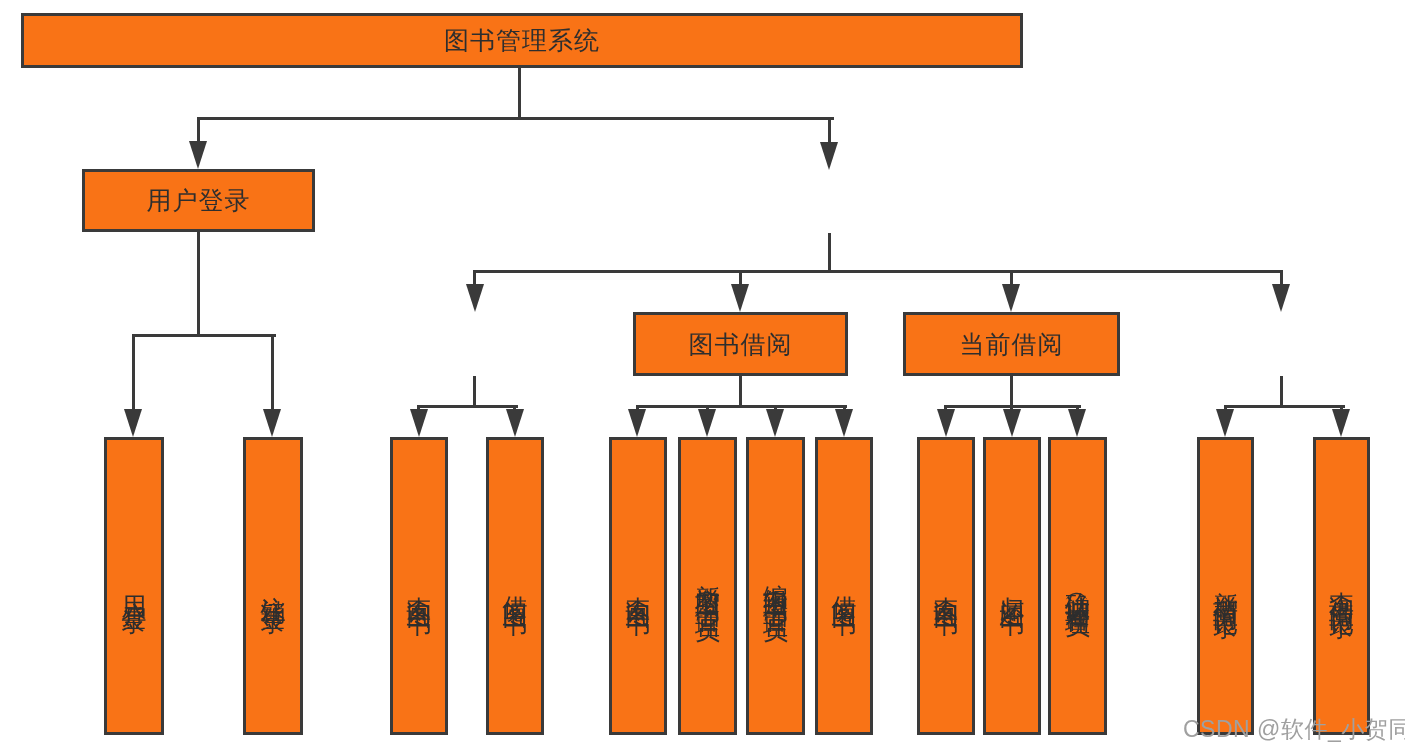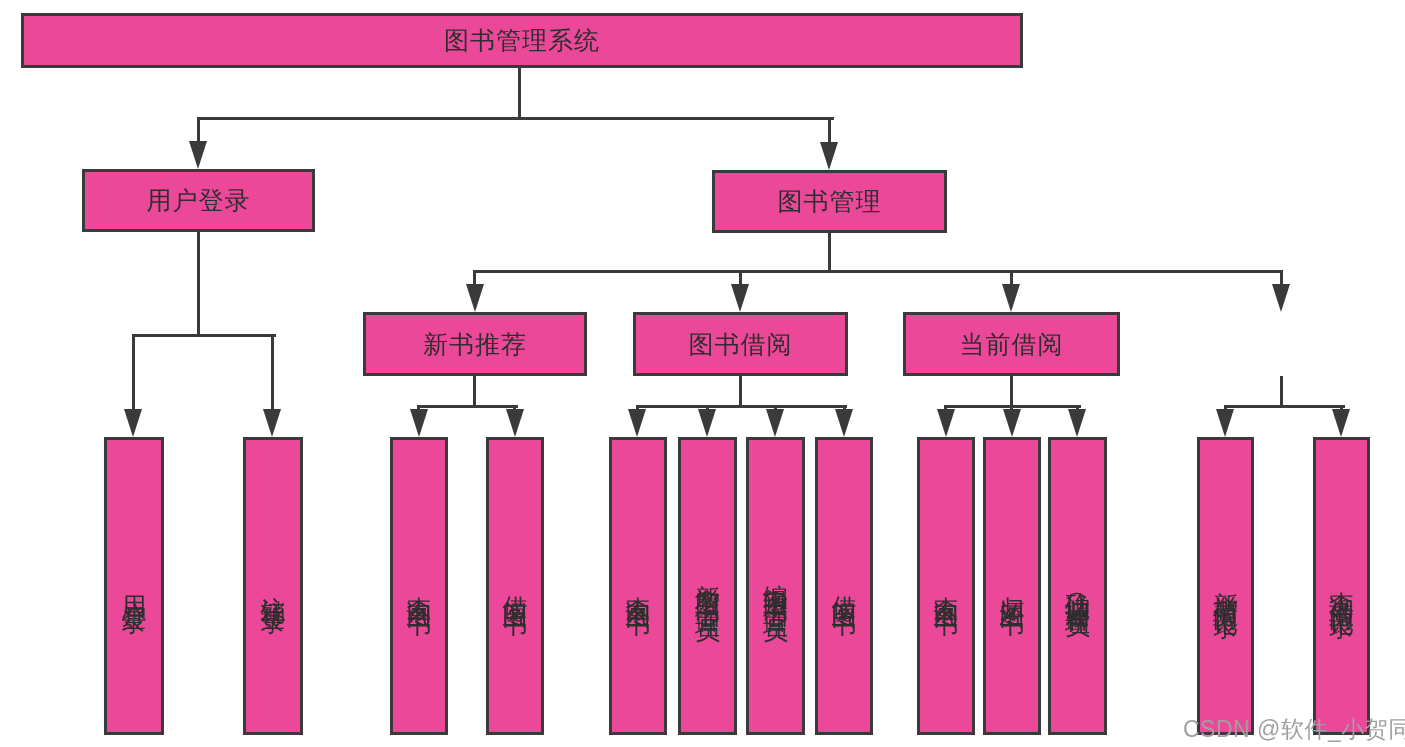--- a/index.html
+++ b/index.html
@@ -1,21 +1,21 @@
 <!DOCTYPE html>
 <html><head>
 <meta charset="utf-8">
 <style>
   html,body{margin:0;padding:0;background:#ffffff;}
   #stage{
     position:relative;width:1405px;height:747px;background:#ffffff;overflow:hidden;
     font-family:"Liberation Sans", sans-serif;color:#2e2e2e;
   }
   .node{
-    position:absolute;box-sizing:border-box;border:3px solid #3a3a3a;background:#ec4899;
+    position:absolute;box-sizing:border-box;border:3px solid #3a3a3a;background:#f97316;
     display:flex;align-items:center;justify-content:center;
     font-size:25px;letter-spacing:1px;color:#2e2e2e;z-index:2;
   }
   .leaf .vtext{
     writing-mode:vertical-rl;text-orientation:mixed;
     font-size:25px;letter-spacing:5px;line-height:1.15;color:#2e2e2e;
   }
   .hline,.vline{position:absolute;background:#3a3a3a;z-index:1;}
   .arw{
     position:absolute;width:0;height:0;z-index:1;
@@ -33,27 +33,21 @@
 <div id="stage">
 
   <div class="node" style="left:21px;top:13px;width:1002px;height:55px;">
     <span>图书管理系统</span>
   </div>
 
   <div class="node" style="left:82px;top:169px;width:233px;height:63px;">
     <span>用户登录</span>
   </div>
 
-  <div class="node" style="left:712px;top:170px;width:235px;height:63px;">
-    <span>图书管理</span>
-  </div>
 
-  <div class="node" style="left:363px;top:312px;width:224px;height:64px;">
-    <span>新书推荐</span>
-  </div>
 
   <div class="node" style="left:903px;top:312px;width:217px;height:64px;">
     <span>当前借阅</span>
   </div>
 
   <div class="node" style="left:633px;top:312px;width:215px;height:64px;">
     <span>图书借阅</span>
   </div>
 
 

